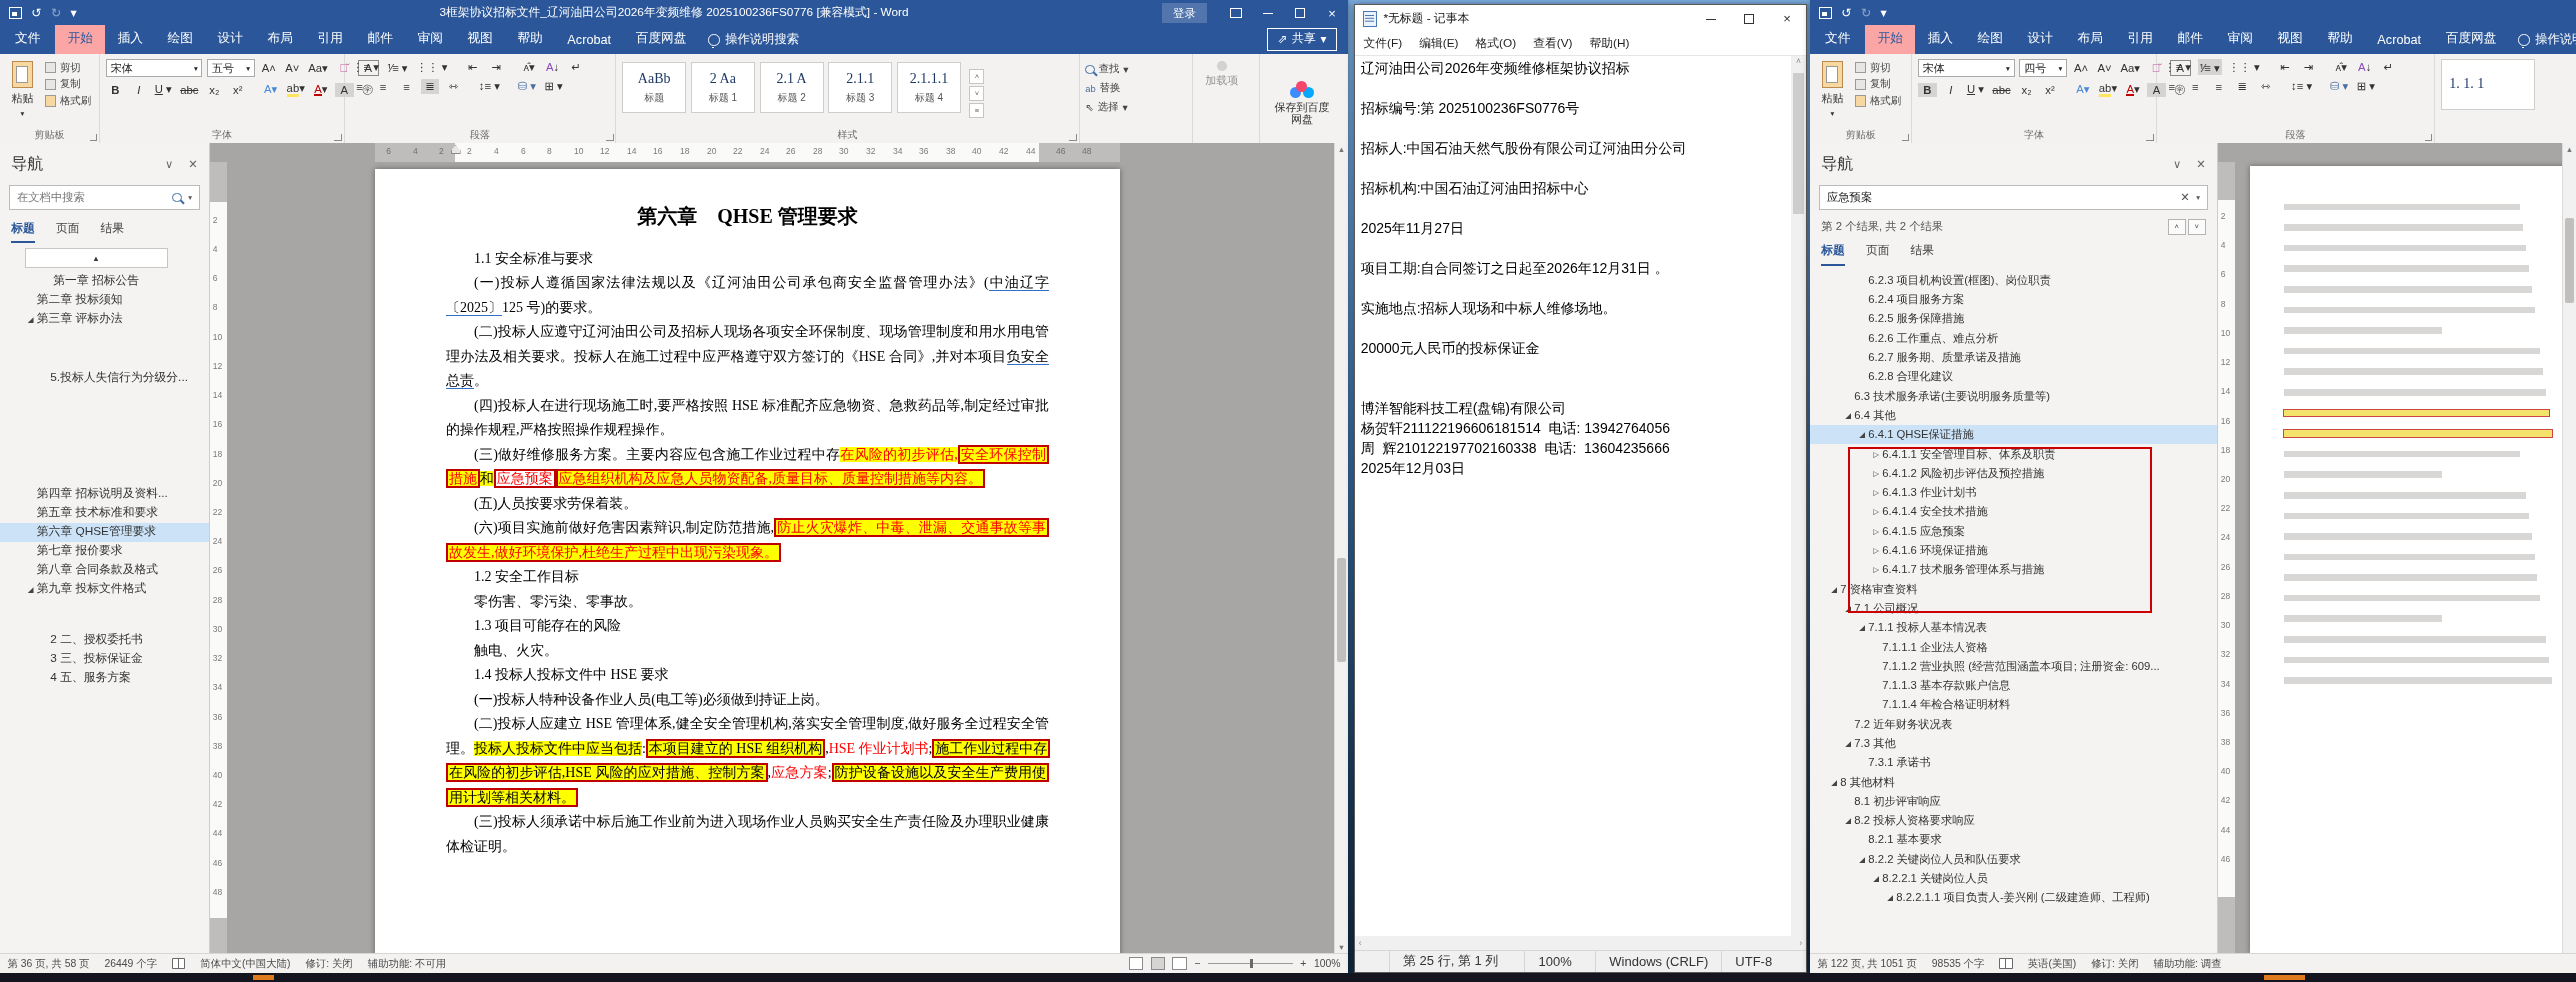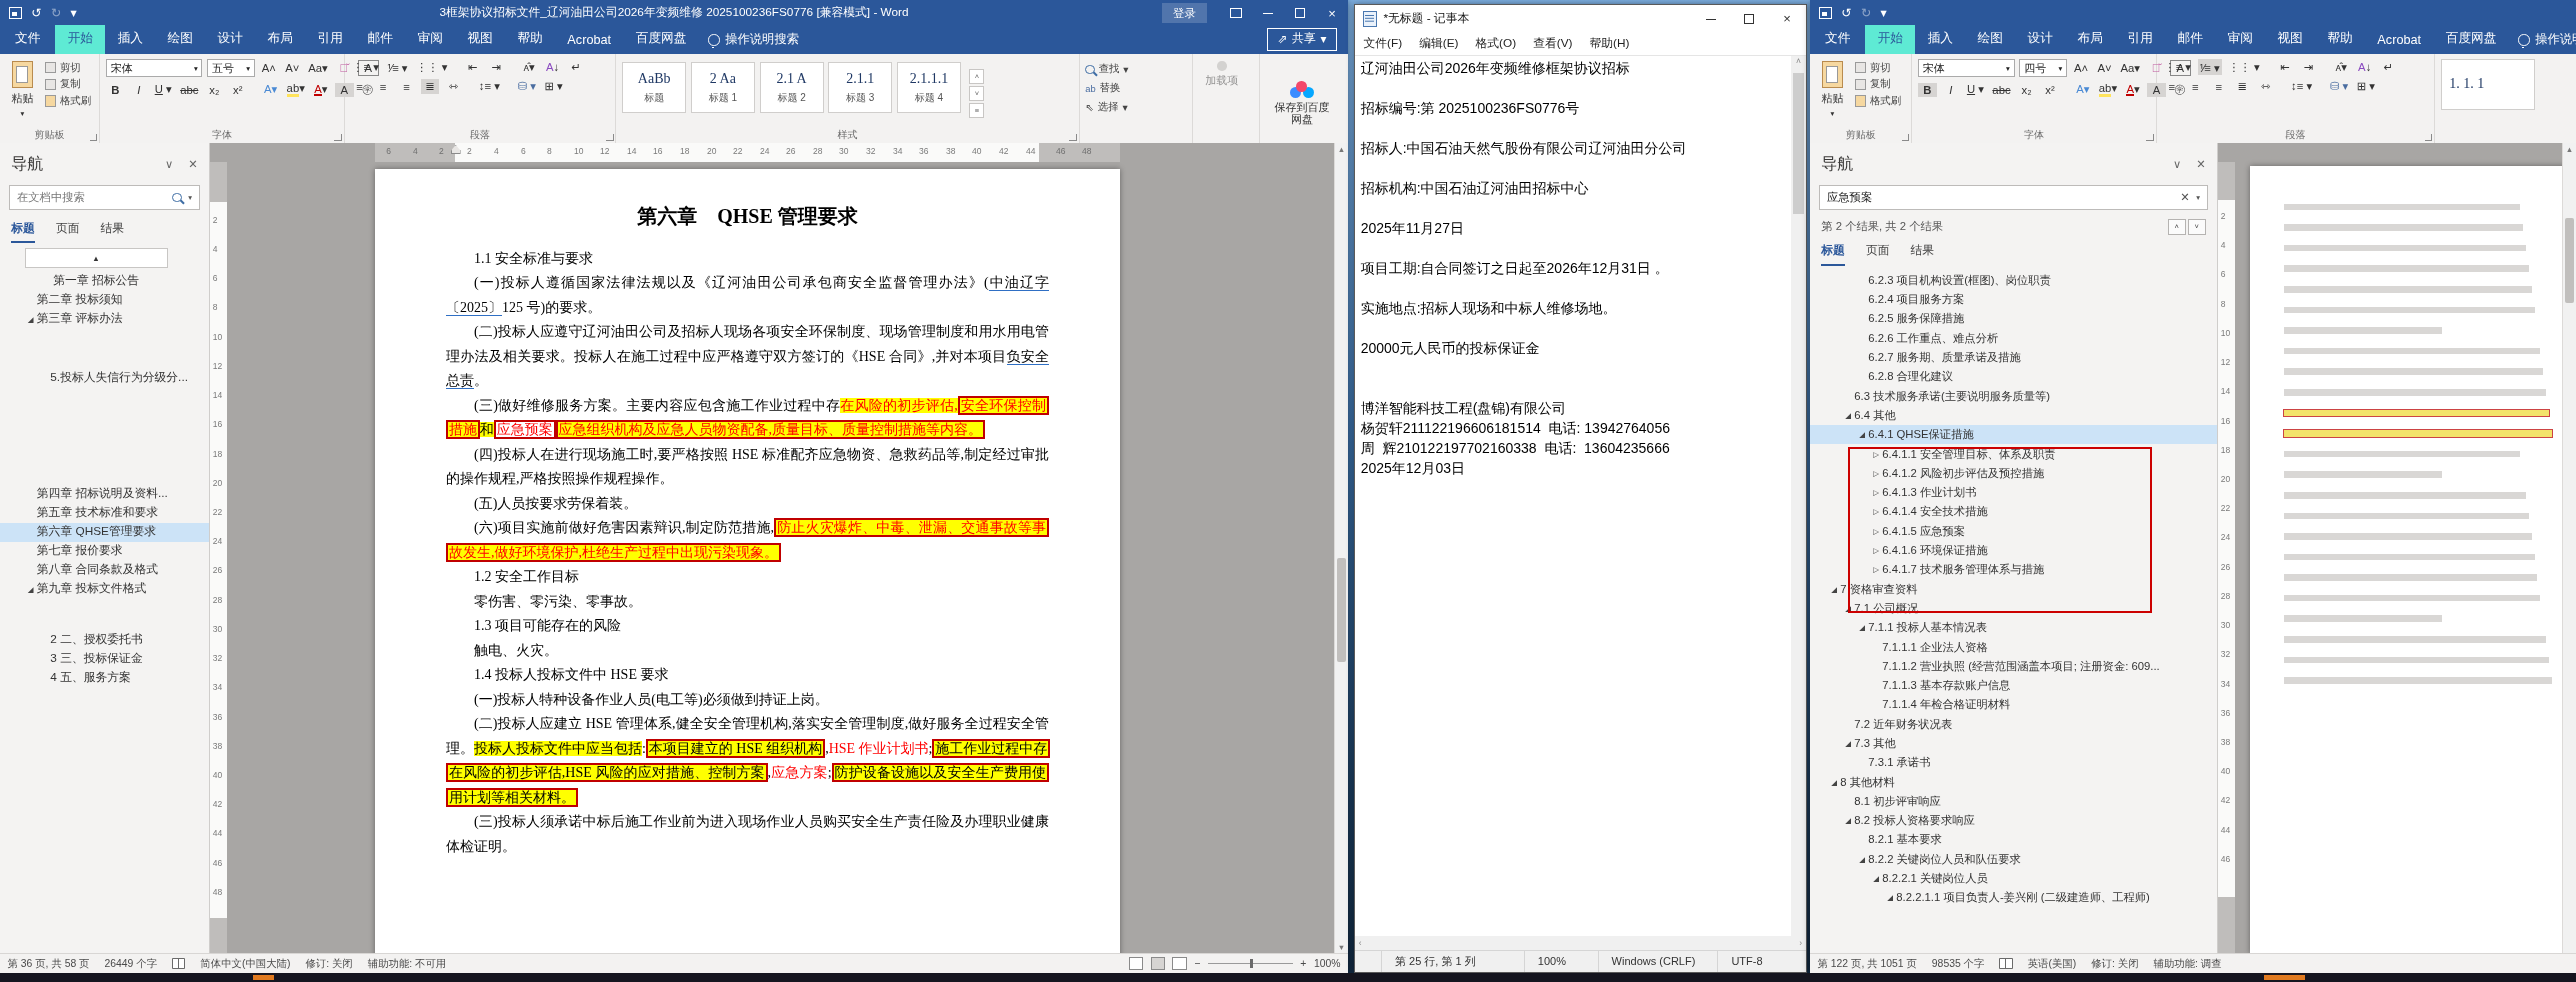--- a/index.html
+++ b/index.html
@@ -20,21 +20,21 @@
   .winbtn{width:32px;height:100%;display:flex;align-items:center;justify-content:center;color:#fff;}
   .gl-min{width:9.4px;border-bottom:0.9px solid #fff;height:0.9px;display:block;}
   .gl-max{width:8.5px;height:8.5px;border:0.9px solid #fff;display:block;}
   .gl-rib{width:9.4px;height:7.5px;border:0.9px solid #fff;position:relative;display:block;}
   .gl-rib:after{content:"ˆ";position:absolute;left:1.9px;top:-2.8px;font-size:7.5px;}
   .gl-close{font-size:13px;}
 
   .tabsrow{height:28px;background:#2b579a;display:flex;align-items:flex-end;color:#fff;position:relative;}
   .rtab{padding:5.7px 12.3px 6.6px;font-size:12.7px;white-space:nowrap;}
   .rtab.file{padding:5.7px 15px 6.6px;}
-  .rtab.active{background:#5eead4;color:#2b579a;}
+  .rtab.active{background:#fca5a5;color:#2b579a;}
   .rtab-search{display:flex;align-items:center;gap:5.7px;font-size:12.3px;padding:0 9.4px 5.7px;white-space:nowrap;}
   .bulb{width:9.4px;height:9.4px;border:1.4px solid #fff;border-radius:50%;position:relative;display:inline-block;}
   .bulb:after{content:"";position:absolute;left:2.4px;bottom:-3.8px;width:2.8px;height:2.8px;border-bottom:1.4px solid #fff;}
   .sharebtn{margin-left:auto;margin-right:11.3px;margin-bottom:2.8px;border:0.9px solid #fff;padding:2.8px 9.4px;font-size:11.8px;display:flex;gap:4.7px;align-items:center;}
 
   .ribbon{height:89px;background:#f3f2f1;border-bottom:0.9px solid #d8d6d4;display:flex;position:relative;overflow:hidden;}
   .rgroup{position:relative;border-right:0.9px solid #dcdad8;padding:4.7px 5.7px 15px;display:flex;gap:5.7px;}
   .rglabel{position:absolute;bottom:0.9px;left:0;right:0;text-align:center;font-size:10px;color:#6a6a6a;}
   .launcher{position:absolute;right:1.9px;bottom:1.9px;width:6.6px;height:6.6px;border-right:1.4px solid #8a8a8a;border-bottom:1.4px solid #8a8a8a;}
   .bigbtn{display:flex;flex-direction:column;align-items:center;justify-content:flex-start;gap:2.8px;padding:2.8px 5.7px;font-size:11px;color:#333;}
@@ -129,21 +129,21 @@
   .np-btns .winbtn{color:#333;width:38px;}
   .np-btns .gl-min{border-color:#333;}
   .np-btns .gl-max{border-color:#333;}
   .np-menu{height:22px;background:#fff;border-bottom:0.9px solid #e5e5e5;display:flex;align-items:center;font-size:11.8px;color:#222;gap:0;}
   .np-menu span{padding:0 8.5px;}
   .np-bodywrap{flex:1;display:flex;position:relative;overflow:hidden;}
   .np-text{flex:1;padding:1.9px 5.7px;font-size:14px;line-height:20px;white-space:pre-wrap;font-family:"Liberation Sans",sans-serif;color:#000;overflow:hidden;}
   .np-vscroll{width:15px;background:#f0f0f0;position:relative;flex:none;}
   .np-vscroll .thumb{position:absolute;left:1.9px;right:1.9px;top:17px;height:141px;background:#cdcdcd;}
   .np-hscroll{height:14px;background:#f0f0f0;display:flex;align-items:center;justify-content:space-between;padding:0 3.8px;color:#888;font-size:8.5px;}
-  .np-status{height:21px;background:#f0f0f0;border-top:0.9px solid #d5d5d5;display:flex;align-items:center;font-size:11px;color:#333;}
+  .np-status{height:21px;background:#f0f0f0;border-top:0.9px solid #d5d5d5;display:flex;align-items:center;font-size:13px;color:#333;padding-left:8px;}
   .np-status .cell{border-left:0.9px solid #d5d5d5;padding:0 13px;height:100%;display:flex;align-items:center;white-space:nowrap;}
   .np-status .fill{flex:1;border-left:none;}
 
   
   #taskbar{position:absolute;left:0;bottom:0;width:2576px;height:9.4px;background:#15151f;}
   #taskbar .accent{position:absolute;bottom:1.9px;height:4.7px;background:#e07a1f;}
 </style>
 </head>
 <body>
 
@@ -475,22 +475,22 @@
           <span style="top: 666px;">44</span>
           <span style="top: 696px;">46</span>
           <span style="top: 725px;">48</span>
         </div>
       <div class="page" style="left:165px;top:26px;width:745px;height:792px;">
         <div class="doccontent" id="lw-doc" style="left:71px;right:71px;top:28px;">
           <div class="dochead">第六章　QHSE 管理要求</div>
         <p class="docp"><span>1.1 安全标准与要求</span></p>
             <p class="docp"><span>(一)投标人遵循国家法律法规以及《辽河油田公司承包商安全监督管理办法》(</span><span class="seg-u">中油辽字〔2025〕</span><span>125 号)的要求。</span></p>
             <p class="docp"><span>(二)投标人应遵守辽河油田公司及招标人现场各项安全环保制度、现场管理制度和用水用电管理办法及相关要求。投标人在施工过程中应严格遵守双方签订的《HSE 合同》,并对本项目</span><span class="seg-u">负安全总责</span><span>。</span></p>
+            <p class="docp"><span>(四)投标人在进行现场施工时,要严格按照 HSE 标准配齐应急物资、急救药品等,制定经过审批的操作规程,严格按照操作规程操作。</span></p>
             <p class="docp"><span>(三)做好维修服务方案。主要内容应包含施工作业过程中存</span><span class="seg-hlr">在风险的初步评估,</span><span class="seg-hlr seg-box">安全环保控制措施</span><span class="seg-hlb">和</span><span class="seg-r seg-box">应急预案</span><span class="seg-hlr seg-box">应急组织机构及应急人员物资配备,质量目标、质量控制措施等内容。</span></p>
-            <p class="docp"><span>(四)投标人在进行现场施工时,要严格按照 HSE 标准配齐应急物资、急救药品等,制定经过审批的操作规程,严格按照操作规程操作。</span></p>
             <p class="docp"><span>(五)人员按要求劳保着装。</span></p>
             <p class="docp"><span>(六)项目实施前做好危害因素辩识,制定防范措施,</span><span class="seg-hlr seg-box">防止火灾爆炸、中毒、泄漏、交通事故等事故发生,做好环境保护,杜绝生产过程中出现污染现象。</span></p>
             <p class="docp"><span>1.2 安全工作目标</span></p>
             <p class="docp"><span>零伤害、零污染、零事故。</span></p>
             <p class="docp"><span>1.3 项目可能存在的风险</span></p>
             <p class="docp"><span>触电、火灾。</span></p>
             <p class="docp"><span>1.4 投标人投标文件中 HSE 要求</span></p>
             <p class="docp"><span>(一)投标人特种设备作业人员(电工等)必须做到持证上岗。</span></p>
             <p class="docp"><span>(二)投标人应建立 HSE 管理体系,健全安全管理机构,落实安全管理制度,做好服务全过程安全管理。</span><span class="seg-hlb">投标人投标文件中应当包括</span><span>:</span><span class="seg-hlb seg-box">本项目建立的 HSE 组织机构</span><span>,</span><span class="seg-r">HSE 作业计划书</span><span>;</span><span class="seg-hlb seg-box">施工作业过程中存在风险的初步评估,HSE 风险的应对措施、控制方案</span><span>,</span><span class="seg-r">应急方案</span><span>;</span><span class="seg-hlb seg-box">防护设备设施以及安全生产费用使用计划等相关材料。</span></p>
             <p class="docp"><span>(三)投标人须承诺中标后施工作业前为进入现场作业人员购买安全生产责任险及办理职业健康体检证明。</span></p>

